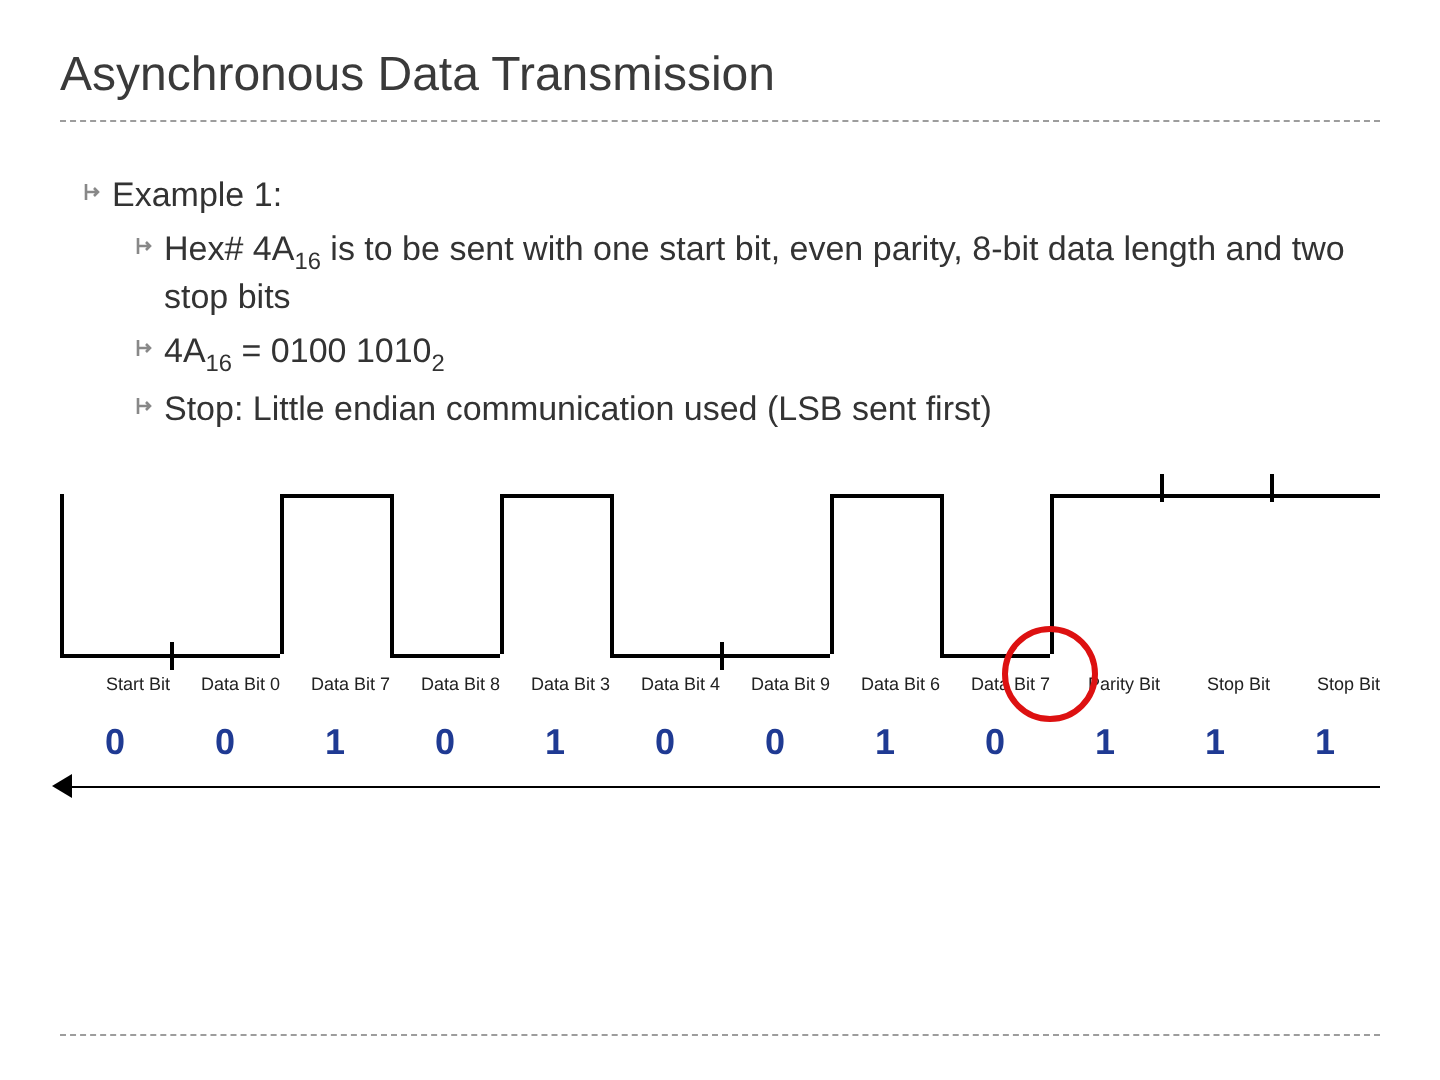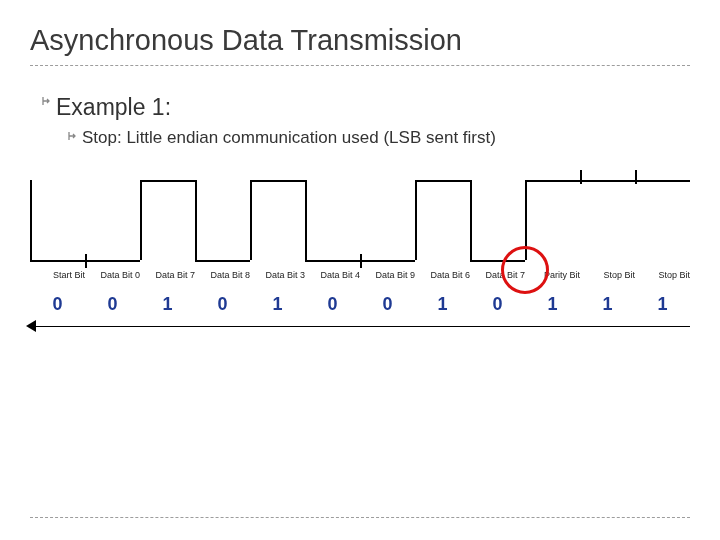--- a/index.html
+++ b/index.html
@@ -1,21 +1,21 @@
 <!DOCTYPE html>
 <html><head>
 <meta charset="utf-8">
 <style>
   * { box-sizing: border-box; margin: 0; padding: 0; }
   body { width: 720px; height: 540px; font-family: Arial, sans-serif; color: #333; background: #fff; position: relative; }
   .slide { padding: 24px 30px 0 30px; }
-  .title { font-size: 29px; font-weight: 400; color: #3a3a3a; margin-bottom: 8px; }
+  .title { font-size: 24px; font-weight: 400; color: #3a3a3a; margin-bottom: 8px; }
   .dash-rule { border: none; border-top: 1.5px dashed #9d9d9d; margin-bottom: 26px; }
   .bullets { padding-left: 8px; }
-  .bullet-row { display: flex; font-size: 23px; line-height: 1.35; margin-bottom: 4px; }
+  .bullet-row { display: flex; font-size: 17px; line-height: 1.35; margin-bottom: 4px; }
   .bullet-row.sub { padding-left: 26px; font-size: 17px; }
   .marker { width: 18px; flex-shrink: 0; display: flex; justify-content: center; align-items: flex-start; padding-top: 4px; }
   .marker svg { width: 10px; height: 10px; }
   .bullet-text { flex: 1; }
   sub { font-size: 0.7em; vertical-align: sub; }
 
   .diagram-area { position: relative; margin-top: 20px; height: 200px; }
   .waveform { position: relative; height: 120px; }
   .cell-row { display: flex; position: absolute; top: 0; left: 0; right: 0; }
   .cell { flex: 1; position: relative; height: 110px; }
@@ -48,20 +48,40 @@
   <hr class="dash-rule">
 
   <div class="bullets">
     <div class="bullet-row">
       <span class="marker">
         <svg viewBox="0 0 10 10">
             <path d="M1 1 L1 9 M1 5 L7 5 M5 3 L7 5 L5 7" stroke="#888" stroke-width="1.3" fill="none"></path>
           </svg>
       </span>
       <span class="bullet-text">Example 1:</span>
+    </div>
+    <div class="bullet-row sub">
+      <span class="marker">
+        <svg viewBox="0 0 10 10">
+            <path d="M1 1 L1 9 M1 5 L7 5 M5 3 L7 5 L5 7" stroke="#888" stroke-width="1.3" fill="none"></path>
+          </svg>
+      </span>
+      <span class="bullet-text">
+        <span>Hex# 4A</span><sub>16</sub><span> is to be sent with one start bit, even parity, 8-bit data length and two stop bits</span>
+      </span>
+    </div>
+    <div class="bullet-row sub">
+      <span class="marker">
+        <svg viewBox="0 0 10 10">
+            <path d="M1 1 L1 9 M1 5 L7 5 M5 3 L7 5 L5 7" stroke="#888" stroke-width="1.3" fill="none"></path>
+          </svg>
+      </span>
+      <span class="bullet-text">
+        <span>4A</span><sub>16</sub><span> = 0100 1010</span><sub>2</sub>
+      </span>
     </div>
     <div class="bullet-row sub">
       <span class="marker">
         <svg viewBox="0 0 10 10">
             <path d="M1 1 L1 9 M1 5 L7 5 M5 3 L7 5 L5 7" stroke="#888" stroke-width="1.3" fill="none"></path>
           </svg>
       </span>
       <span class="bullet-text">Stop: Little endian communication used (LSB sent first)</span>
     </div>
   </div>

